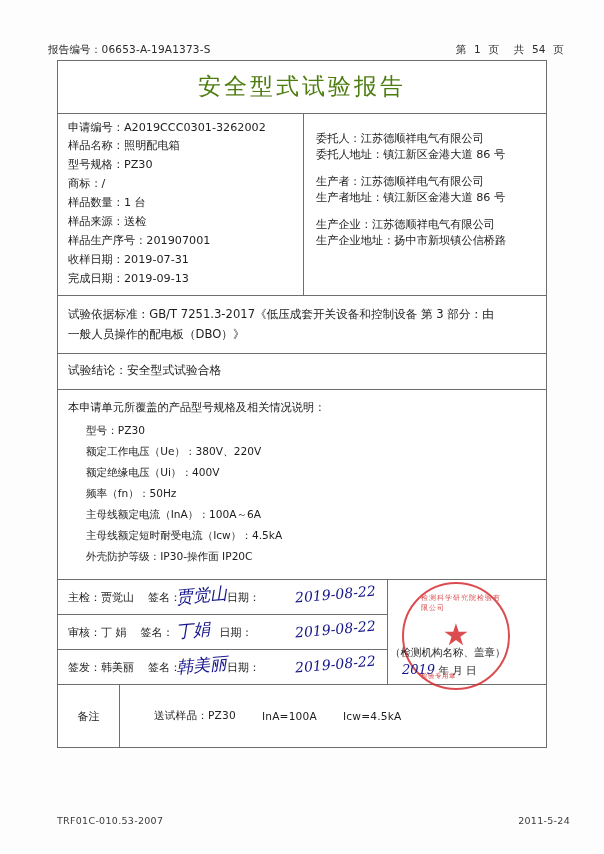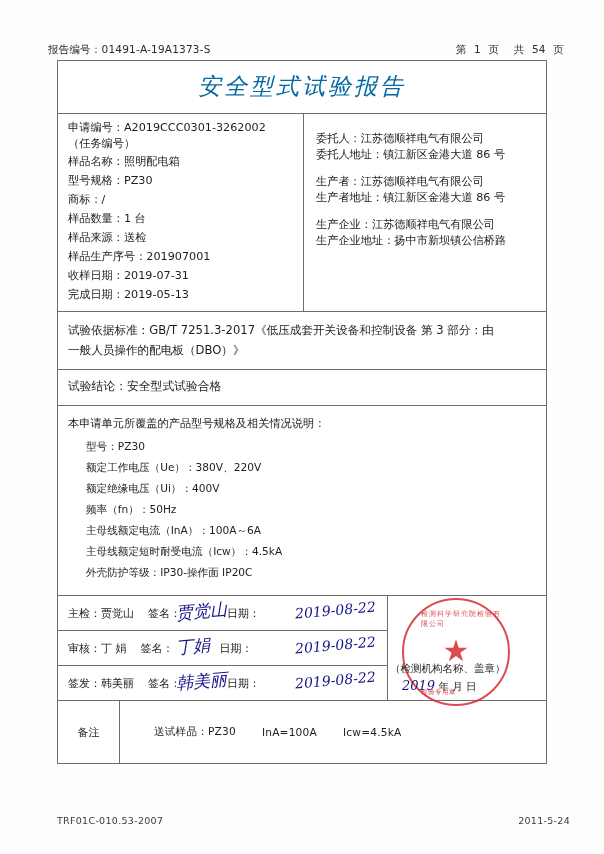--- a/index.html
+++ b/index.html
@@ -49,22 +49,21 @@
   }
   .row { border-bottom: 1px solid #6e6e6e; }
   .row:last-child { border-bottom: none; }
 
   .title-cell {
     text-align: center;
     font-size: 23px;
     letter-spacing: 3px;
     padding: 10px 0 11px 0;
     font-family: "DejaVu Sans", "Liberation Sans", sans-serif;
-    color: #0369a1;
-    font-style: italic;
+    color: #4d7c0f;
   }
 
   .two-col { display: flex; }
   .col-left {
     width: 246px;
     box-sizing: border-box;
     border-right: 1px solid #6e6e6e;
     padding: 6px 0 7px 10px;
   }
   .col-right {
@@ -238,21 +237,21 @@
     letter-spacing: .3px;
   }
 </style>
 </head>
 <body>
 
 <div class="page">
 
   <div class="top-line">
     <div>
-      <span>报告编号：</span><span>01491-A-19A1373-S</span>
+      <span>报告编号：</span><span>06653-A-19A1373-S</span>
     </div>
     <div class="pages">
       <span>第</span>
       <span>1</span>
       <span>页</span>
       &nbsp;
       <span>共</span>
       <span>54</span>
       <span>页</span>
     </div>
@@ -260,29 +259,28 @@
 
   <div class="frame">
 
     <div class="row">
       <div class="title-cell">安全型式试验报告</div>
     </div>
 
     <div class="row two-col">
       <div class="col-left">
         <div class="ln tight">申请编号：A2019CCC0301-3262002</div>
-        <div class="ln tight">（任务编号）</div>
         <div class="ln">样品名称：照明配电箱</div>
         <div class="ln">型号规格：PZ30</div>
         <div class="ln">商标：/</div>
         <div class="ln">样品数量：1 台</div>
         <div class="ln">样品来源：送检</div>
         <div class="ln">样品生产序号：201907001</div>
         <div class="ln">收样日期：2019-07-31</div>
-        <div class="ln">完成日期：2019-05-13</div>
+        <div class="ln">完成日期：2019-09-13</div>
       </div>
       <div class="col-right">
         <div class="gap"></div>
         <div class="ln tight">委托人：江苏德顺祥电气有限公司</div>
         <div class="ln tight">委托人地址：镇江新区金港大道 86 号</div>
         <div class="gap"></div>
         <div class="ln tight">生产者：江苏德顺祥电气有限公司</div>
         <div class="ln tight">生产者地址：镇江新区金港大道 86 号</div>
         <div class="gap"></div>
         <div class="ln tight">生产企业：江苏德顺祥电气有限公司</div>

